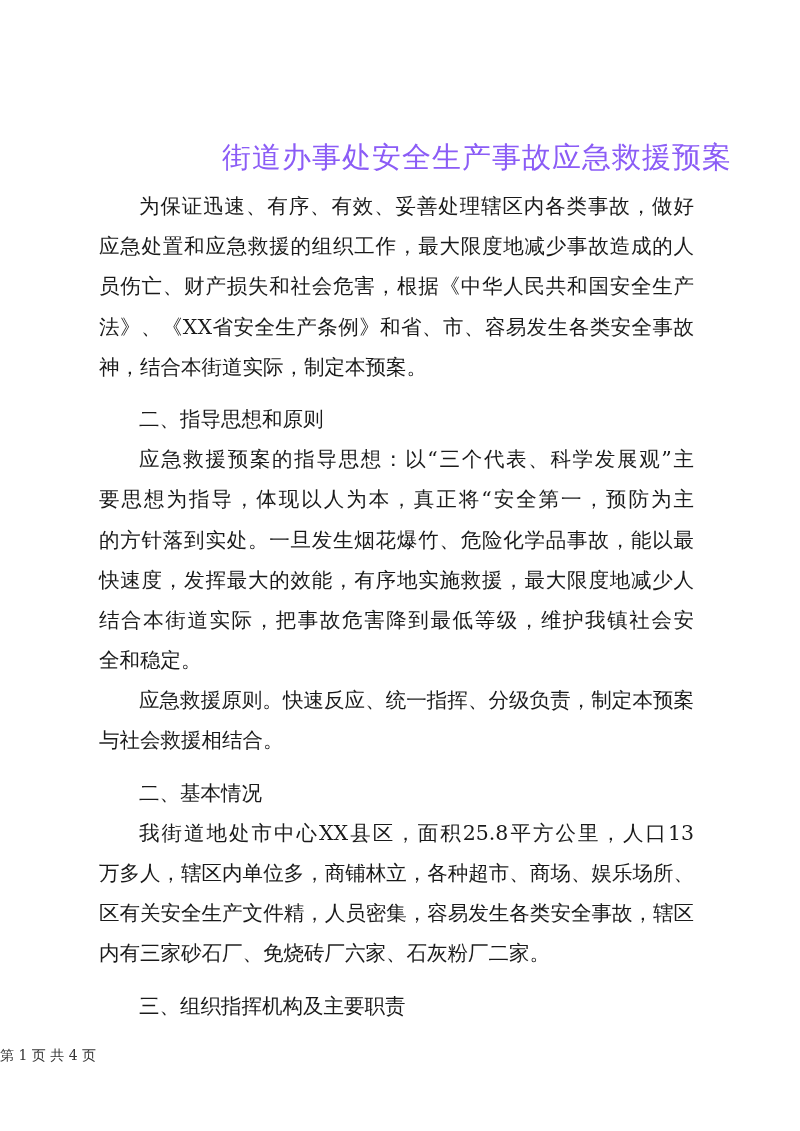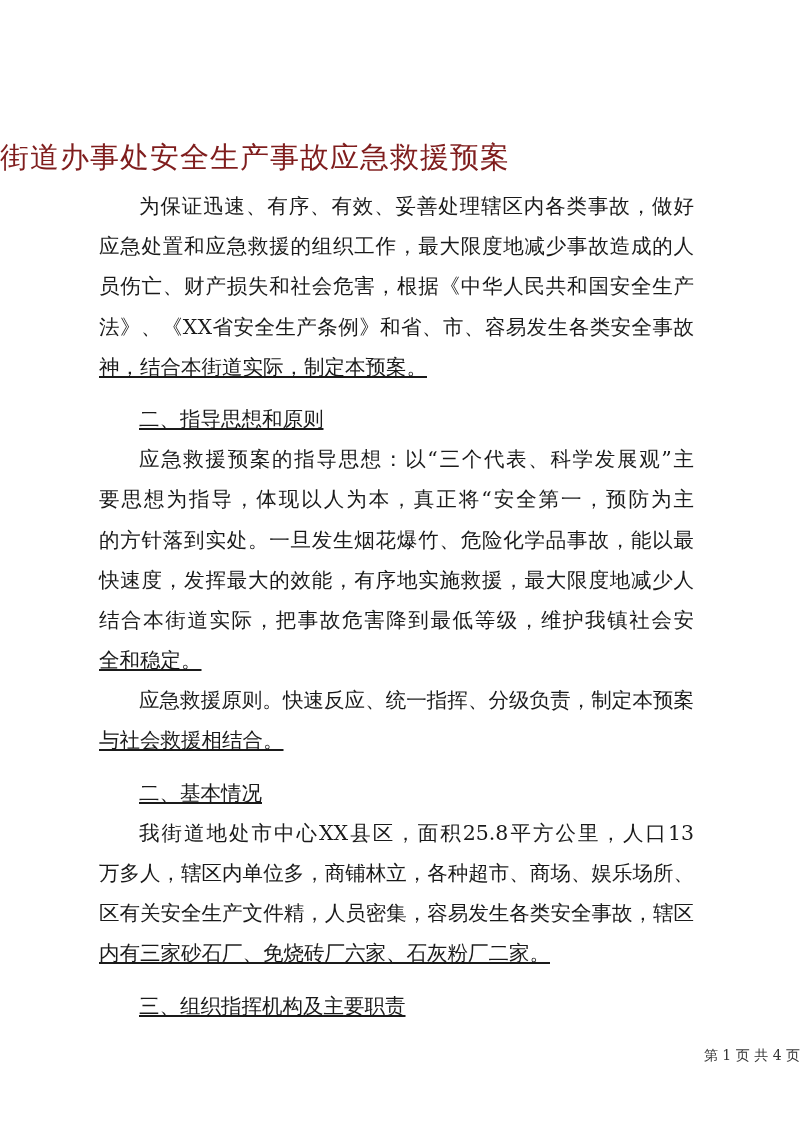--- a/index.html
+++ b/index.html
@@ -20,60 +20,59 @@
       left: 0; top: 0;
       width: 800px;
       height: 1131px;
       background: #ffffff;
     }
     .title {
       position: absolute;
       top: 138px;
       left: 0;
       width: 732px;
-      text-align: left;
+      text-align: right;
       font-size: 29px;
       letter-spacing: 1px;
-      color: #7f1d1d;
+      color: #8b5cf6;
       white-space: nowrap;
     }
     .body-text {
       position: absolute;
       left: 99px;
       top: 186px;
       width: 595px;
     }
     .line {
       height: 40.2px;
       line-height: 40.2px;
       font-size: 20.5px;
       white-space: nowrap;
       color: #1a1a1a;
       text-align: justify;
       text-align-last: justify;
     }
     .line.last {
       text-align: center;
       text-align-last: left;
-      text-decoration: underline;
     }
     .line.indent {
       padding-left: 40px;
     }
     .heading {
       text-align: left;
       text-align-last: left;
       margin-top: 12px;
     }
     .footer {
       position: absolute;
       top: 1047px;
       left: 0;
       width: 800px;
-      text-align: right;
+      text-align: left;
       font-size: 14px;
       color: #333;
       white-space: nowrap;
     }
   </style>
 </head>
 <body>
 
 <div class="page">
   <div class="title">街道办事处安全生产事故应急救援预案</div>

